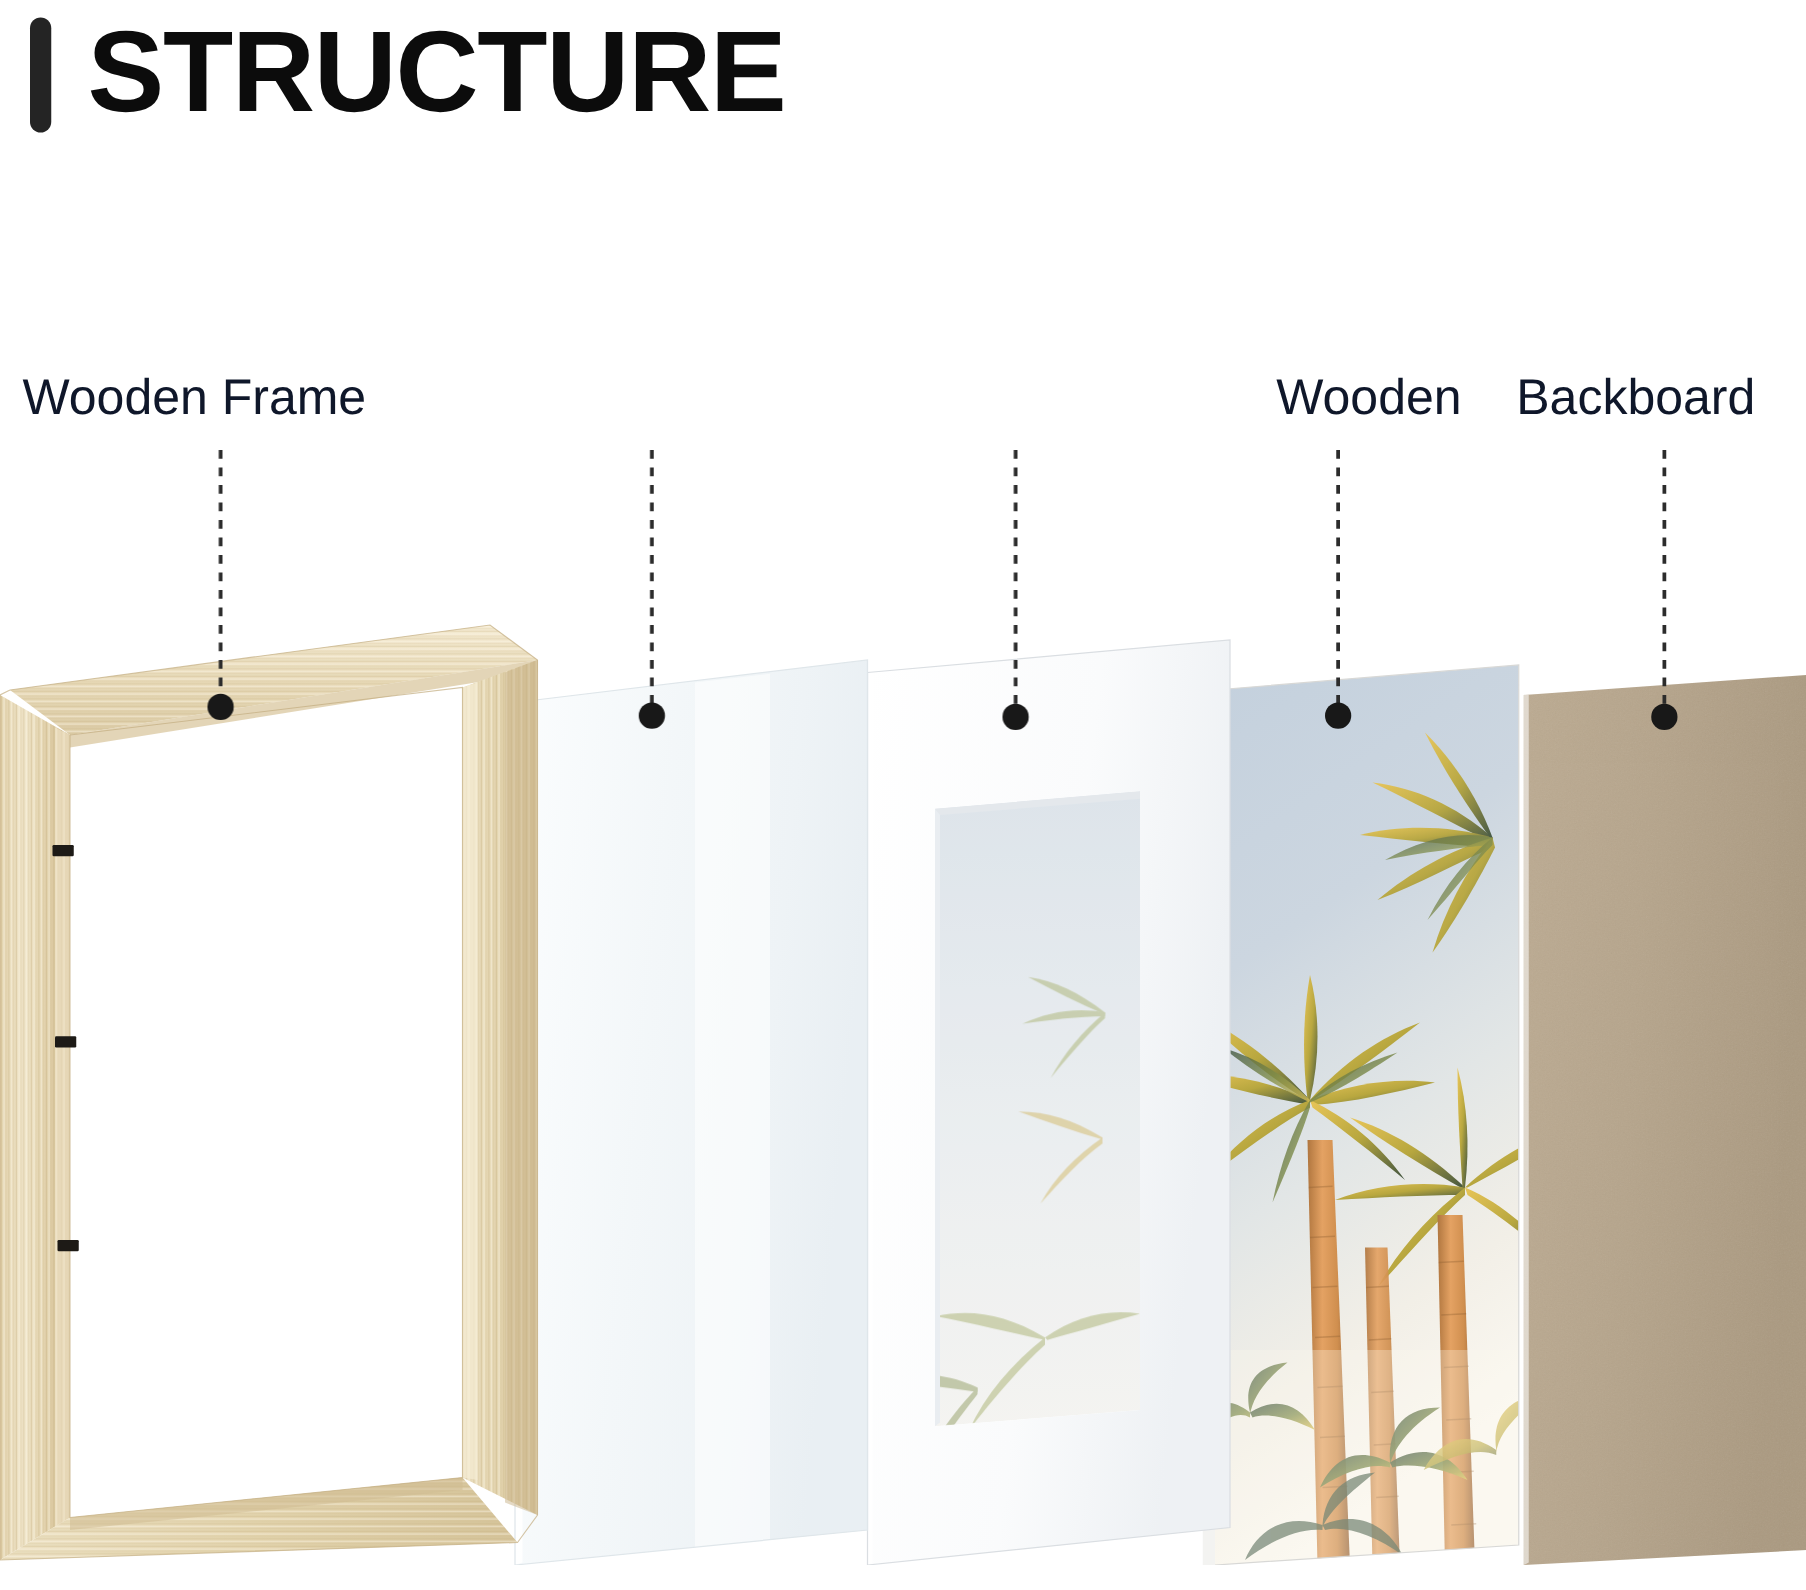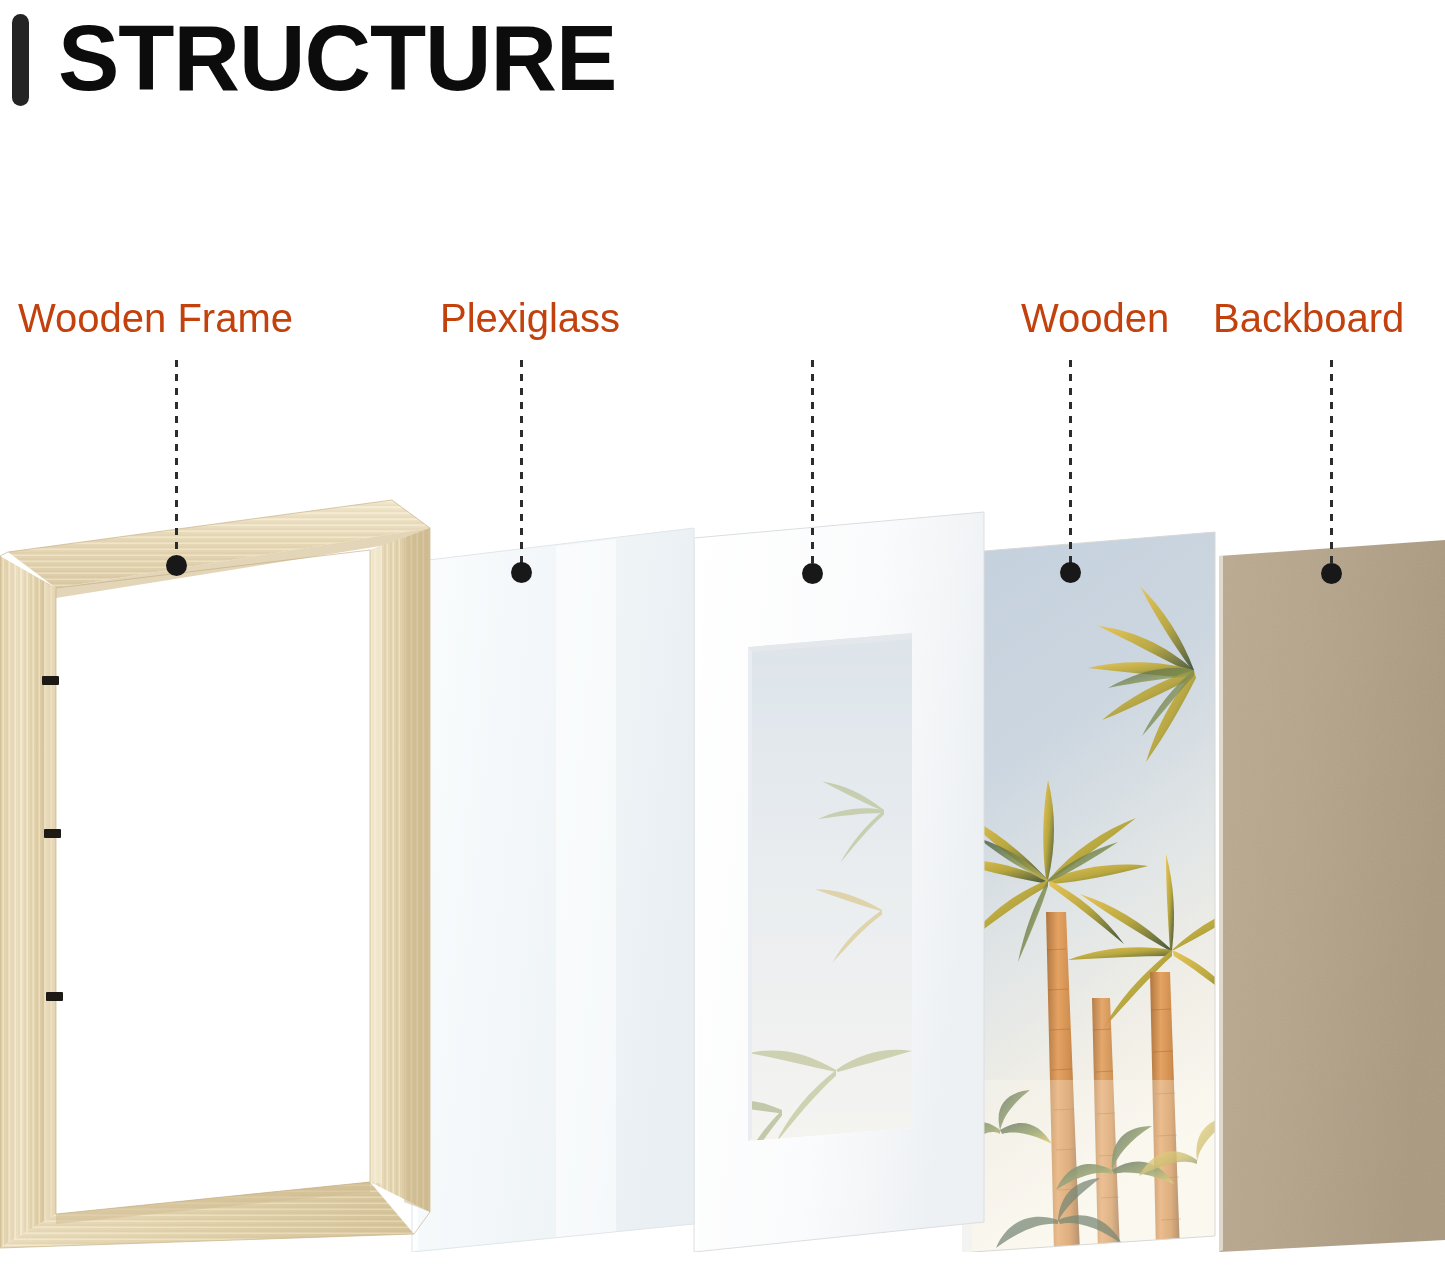--- a/index.html
+++ b/index.html
@@ -1,27 +1,27 @@
 <!DOCTYPE html>
 <html><head>
 <meta charset="utf-8">
 <style>
   html,body{margin:0;padding:0;background:#ffffff;}
   body{width:1445px;height:1272px;overflow:hidden;font-family:"Liberation Sans","DejaVu Sans",sans-serif;}
 
   #stage{position:relative;width:1445px;height:1272px;background:#fff;}
 
   
-  #title-row{position:absolute;left:4px;top:0;width:1247px;height:130px;}
+  #title-row{position:absolute;left:16px;top:0;width:1247px;height:130px;}
   #title-accent{position:absolute;left:8px;top:14px;width:17px;height:92px;background:#242424;border-radius:9px;}
   #title-text{position:absolute;left:54px;top:6px;font-size:92px;line-height:104px;font-weight:bold;
       letter-spacing:-1px;color:#0c0c0c;font-family:"Liberation Sans","DejaVu Sans",sans-serif;white-space:nowrap;}
 
   
-  .lbl{position:absolute;font-size:40px;line-height:44px;color:#c2410c;white-space:nowrap;
+  .lbl{position:absolute;font-size:40px;line-height:44px;color:#0f172a;white-space:nowrap;
        font-family:"Liberation Sans","DejaVu Sans",sans-serif;}
 
   
   .leader{position:absolute;width:3px;
       background-image:linear-gradient(to bottom,#2c2c2c 0px,#2c2c2c 7px,rgba(0,0,0,0) 7px,rgba(0,0,0,0) 14px);
       background-size:3px 14px;}
   .dot{position:absolute;width:21px;height:21px;border-radius:50%;background:#181818;}
 
   
   .panel{position:absolute;}
@@ -309,21 +309,20 @@
     <div class="clip" style="left:42px;top:676px;"></div>
     <div class="clip" style="left:44px;top:829px;"></div>
     <div class="clip" style="left:46px;top:992px;"></div>
 
   </div>
 
   <div class="lbl" style="left:18px;top:296px;">Wooden Frame</div>
   <div class="leader" style="left:175px;top:360px;height:200px;"></div>
   <div class="dot" style="left:166px;top:555px;"></div>
 
-  <div class="lbl" style="left:440px;top:296px;">Plexiglass</div>
   <div class="leader" style="left:520px;top:360px;height:207px;"></div>
   <div class="dot" style="left:511px;top:562px;"></div>
 
   <div class="leader" style="left:811px;top:360px;height:208px;"></div>
   <div class="dot" style="left:802px;top:563px;"></div>
 
   <div class="lbl" style="left:1021px;top:296px;">Wooden</div>
   <div class="leader" style="left:1069px;top:360px;height:207px;"></div>
   <div class="dot" style="left:1060px;top:562px;"></div>
 

